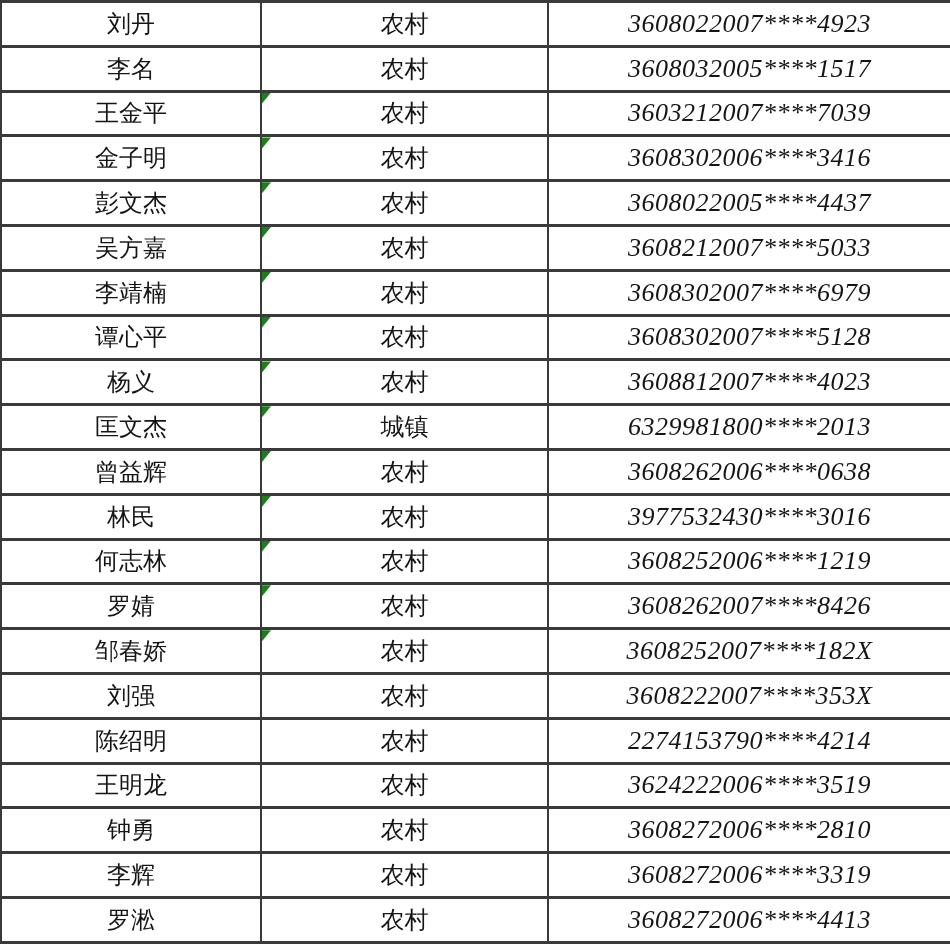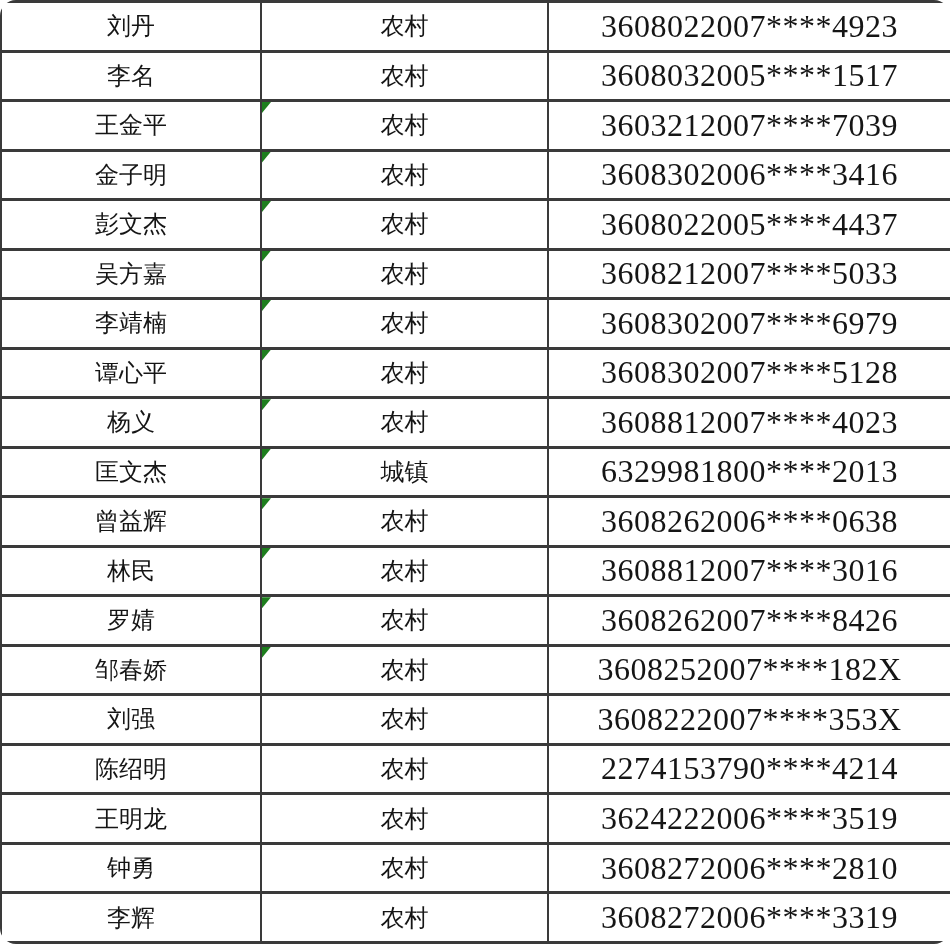--- a/index.html
+++ b/index.html
@@ -5,21 +5,20 @@
   html, body {
     margin: 0;
     padding: 0;
     background: #ffffff;
   }
   .sheet {
     width: 950px;
     height: 944px;
     overflow: hidden;
     background: #ffffff;
-    border-radius: 16px;
   }
   table.data-table {
     border-collapse: collapse;
     width: 950px;
     height: 944px;
     table-layout: fixed;
   }
   table.data-table td {
     border-left: 2px solid #3a3a3a;
     border-right: 2px solid #3a3a3a;
@@ -32,22 +31,23 @@
     color: #151515;
     white-space: nowrap;
     overflow: hidden;
   }
   td.name-cell, td.residence-cell {
     font-family: "Liberation Serif", "DejaVu Serif", serif;
     font-size: 24px;
   }
   td.id-cell {
     font-family: "Liberation Serif", "DejaVu Serif", serif;
-    font-size: 32px;
+    font-size: 26px;
     letter-spacing: 0.5px;
+    font-style: italic;
   }
   .flag-triangle {
     position: absolute;
     top: 0;
     left: 0;
     width: 9px;
     height: 11px;
     background: #1e7e1e;
     clip-path: polygon(0 0, 100% 0, 0 100%);
   }
@@ -114,21 +114,26 @@
           <td class="id-cell"><span>6329981800****2013</span></td>
         </tr>
         <tr>
           <td class="name-cell"><span>曾益辉</span></td>
           <td class="residence-cell"><span class="flag-triangle" style="background: rgb(30, 126, 30);"></span><span>农村</span></td>
           <td class="id-cell"><span>3608262006****0638</span></td>
         </tr>
         <tr>
           <td class="name-cell"><span>林民</span></td>
           <td class="residence-cell"><span class="flag-triangle" style="background: rgb(30, 126, 30);"></span><span>农村</span></td>
-          <td class="id-cell"><span>3608812007****3016</span></td>
+          <td class="id-cell"><span>3977532430****3016</span></td>
+        </tr>
+        <tr>
+          <td class="name-cell"><span>何志林</span></td>
+          <td class="residence-cell"><span class="flag-triangle" style="background: rgb(30, 126, 30);"></span><span>农村</span></td>
+          <td class="id-cell"><span>3608252006****1219</span></td>
         </tr>
         <tr>
           <td class="name-cell"><span>罗婧</span></td>
           <td class="residence-cell"><span class="flag-triangle" style="background: rgb(30, 126, 30);"></span><span>农村</span></td>
           <td class="id-cell"><span>3608262007****8426</span></td>
         </tr>
         <tr>
           <td class="name-cell"><span>邹春娇</span></td>
           <td class="residence-cell"><span class="flag-triangle" style="background: rgb(30, 126, 30);"></span><span>农村</span></td>
           <td class="id-cell"><span>3608252007****182X</span></td>
@@ -151,15 +156,20 @@
         <tr>
           <td class="name-cell"><span>钟勇</span></td>
           <td class="residence-cell"><span>农村</span></td>
           <td class="id-cell"><span>3608272006****2810</span></td>
         </tr>
         <tr>
           <td class="name-cell"><span>李辉</span></td>
           <td class="residence-cell"><span>农村</span></td>
           <td class="id-cell"><span>3608272006****3319</span></td>
         </tr>
+        <tr>
+          <td class="name-cell"><span>罗淞</span></td>
+          <td class="residence-cell"><span>农村</span></td>
+          <td class="id-cell"><span>3608272006****4413</span></td>
+        </tr>
       </tbody>
   </table>
 </div>
 
 </body></html>

